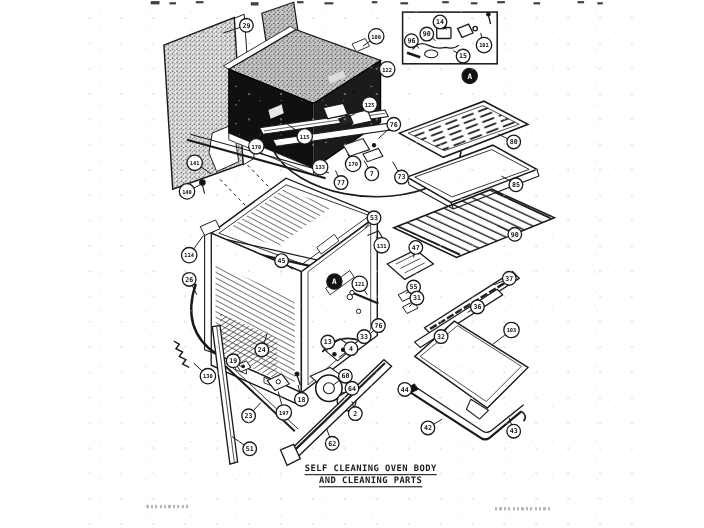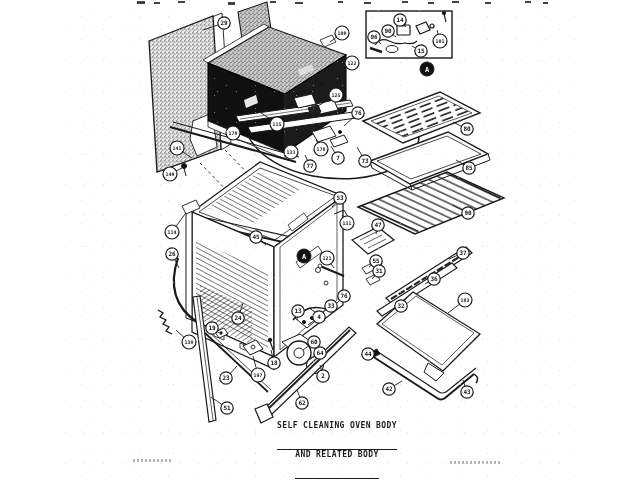--- a/index.html
+++ b/index.html
@@ -12,21 +12,21 @@
       radial-gradient(circle,#e3bcd4 0.6px,transparent 0.9px),
       radial-gradient(circle,#cfcfcf 0.6px,transparent 0.9px),
       radial-gradient(circle,#e7d2de 0.5px,transparent 0.8px);
     background-size:29px 23px,19px 31px,41px 17px;
     background-position:3px 5px,11px 14px,7px 2px;
     opacity:.55;}
   svg{position:absolute;left:0;top:0;z-index:3;}
   .title-block{position:absolute;left:337px;top:421px;transform:translateX(-50%);
     z-index:4;text-align:center;color:#1c1c1c;font-weight:bold;font-size:8px;line-height:10px;
     letter-spacing:0.4px;white-space:nowrap;}
-  .title-line{display:inline-block;border-bottom:1px solid #1c1c1c;padding-bottom:18px;}
+  .title-line{display:inline-block;border-bottom:1px solid #1c1c1c;padding-bottom:0px;}
   .fineprint{position:absolute;height:3px;z-index:4;opacity:.65;
     background:repeating-linear-gradient(90deg,#8f8f8f 0 2px,transparent 2px 4px);}
   #fp-left{left:133px;top:459px;width:38px;}
   #fp-right{left:450px;top:461px;width:50px;}
 </style>
 </head>
 <body>
 
 <div id="stage">
   <div id="scanarea"></div>
@@ -408,20 +408,20 @@
         <text x="344" y="298" text-anchor="middle" fill="#111" font-size="6" font-weight="bold" font-family="&quot;DejaVu Sans Mono&quot;,&quot;Liberation Mono&quot;,monospace">76</text>
         <circle cx="427" cy="69" r="7" fill="#111" stroke="#1a1a1a" stroke-width="1"></circle>
         <text x="427" y="71.5" text-anchor="middle" fill="#ffffff" font-size="7" font-weight="bold" font-family="&quot;DejaVu Sans Mono&quot;,&quot;Liberation Mono&quot;,monospace">A</text>
         <circle cx="304" cy="256" r="7" fill="#111" stroke="#1a1a1a" stroke-width="1"></circle>
         <text x="304" y="258.5" text-anchor="middle" fill="#ffffff" font-size="7" font-weight="bold" font-family="&quot;DejaVu Sans Mono&quot;,&quot;Liberation Mono&quot;,monospace">A</text>
       </g>
   </svg>
 
   <div class="title-block">
     <div><span class="title-line">SELF CLEANING OVEN BODY</span></div>
-    <div><span class="title-line">AND RELATED BODY</span></div>
+    <div><span class="title-line">AND CLEANING PARTS</span></div>
   </div>
 
   <div id="fp-left" class="fineprint"></div>
   <div id="fp-right" class="fineprint"></div>
 
   <div id="noise"></div>
 </div>
 
 </body></html>

